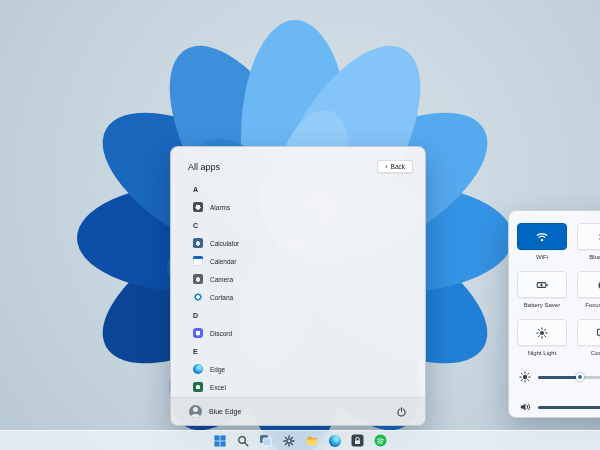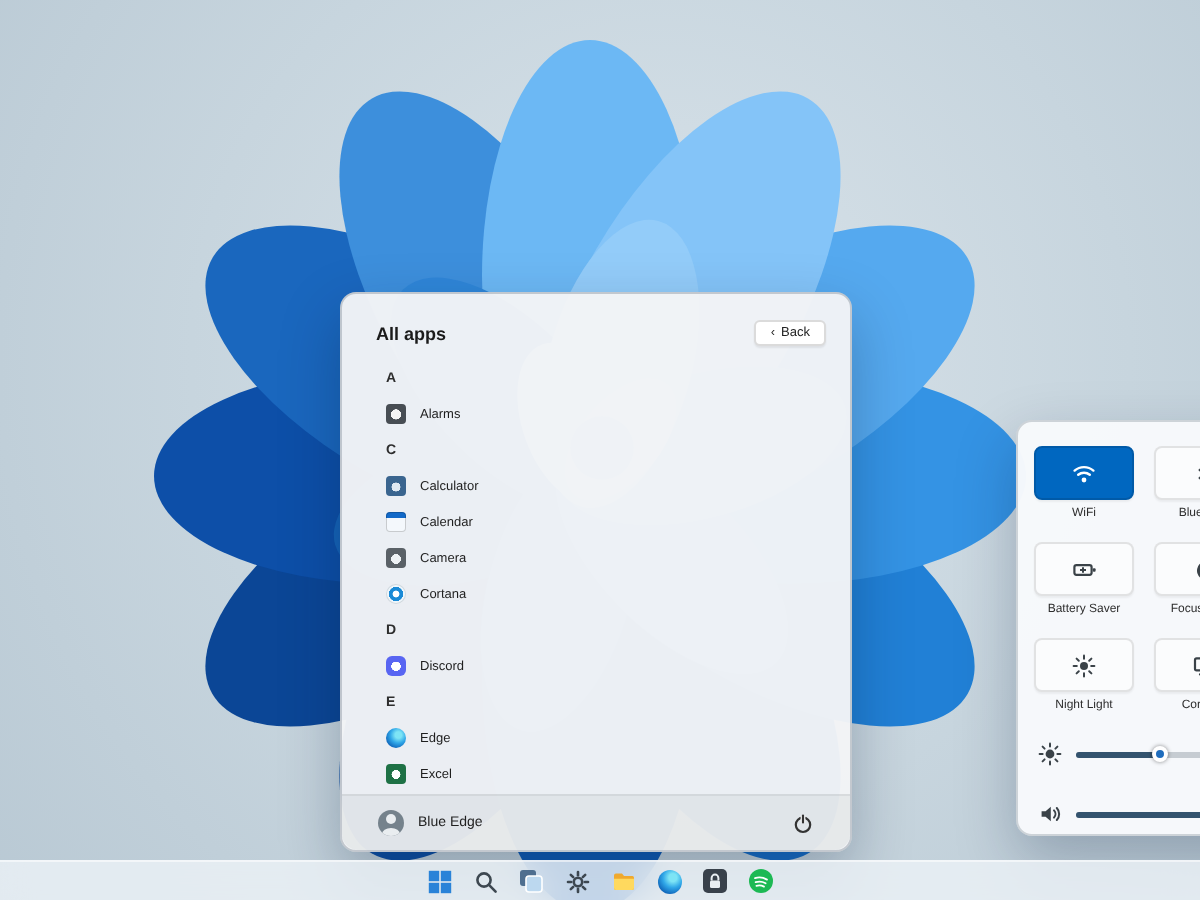--- a/index.html
+++ b/index.html
@@ -6,21 +6,21 @@
   html,body{width:600px;height:450px;overflow:hidden}
   body{position:relative;font-family:"Liberation Sans",sans-serif;background:radial-gradient(circle at 55% 40%,#d9e3ea 0%,#c7d5de 55%,#b9c9d4 100%)}
   svg{display:block}
   button{border:none;background:none;font-family:inherit;cursor:pointer}
 
   .wallpaper{position:absolute;left:0;top:0}
 
   
   .start-menu{position:absolute;left:170px;top:146px;width:256px;height:280px;background:rgba(243,244,246,.97);border:1px solid rgba(110,122,134,.35);border-radius:8px;box-shadow:0 12px 30px rgba(0,25,55,.28)}
   .sm-header{position:absolute;top:13px;left:17px;right:12px;display:flex;justify-content:space-between;align-items:center}
-  .sm-title{font-size:9px;font-weight:bold;color:#1b1b1b}
+  .sm-title{font-size:9px;font-weight:normal;color:#1b1b1b}
   .back-btn{display:flex;align-items:center;gap:3px;font-size:6.5px;color:#222;background:#fff;border:1px solid rgba(0,0,0,.14);border-radius:3px;padding:2px 7px;box-shadow:0 1px 1px rgba(0,0,0,.07)}
   .sm-list{position:absolute;top:33px;left:20px;right:10px;bottom:29px;overflow:hidden}
   .sm-row{height:18px;display:flex;align-items:center;gap:7px;padding-left:2px;border-radius:3px}
   .sm-row.letter span{font-size:7px;font-weight:600;color:#2d2d2d}
   .app-label{font-size:6.5px;color:#1f1f1f}
   .app-icon{width:10px;height:10px;border-radius:2px;flex:0 0 auto}
   .icon-alarms{background-color:#474d53;background-image:radial-gradient(circle at 50% 52%,#f4f4f4 0 2.5px,rgba(0,0,0,0) 2.6px)}
   .icon-calculator{background-color:#3a658f;background-image:radial-gradient(circle at 50% 55%,#dfe9f2 0 2.2px,rgba(0,0,0,0) 2.3px)}
   .icon-calendar{background:linear-gradient(180deg,#1269c8 0 3px,#f4f8fc 3px);box-shadow:inset 0 0 0 .5px rgba(0,0,0,.18)}
   .icon-camera{background-color:#5a6167;background-image:radial-gradient(circle at 50% 55%,#eef2f5 0 2.4px,rgba(0,0,0,0) 2.5px)}

